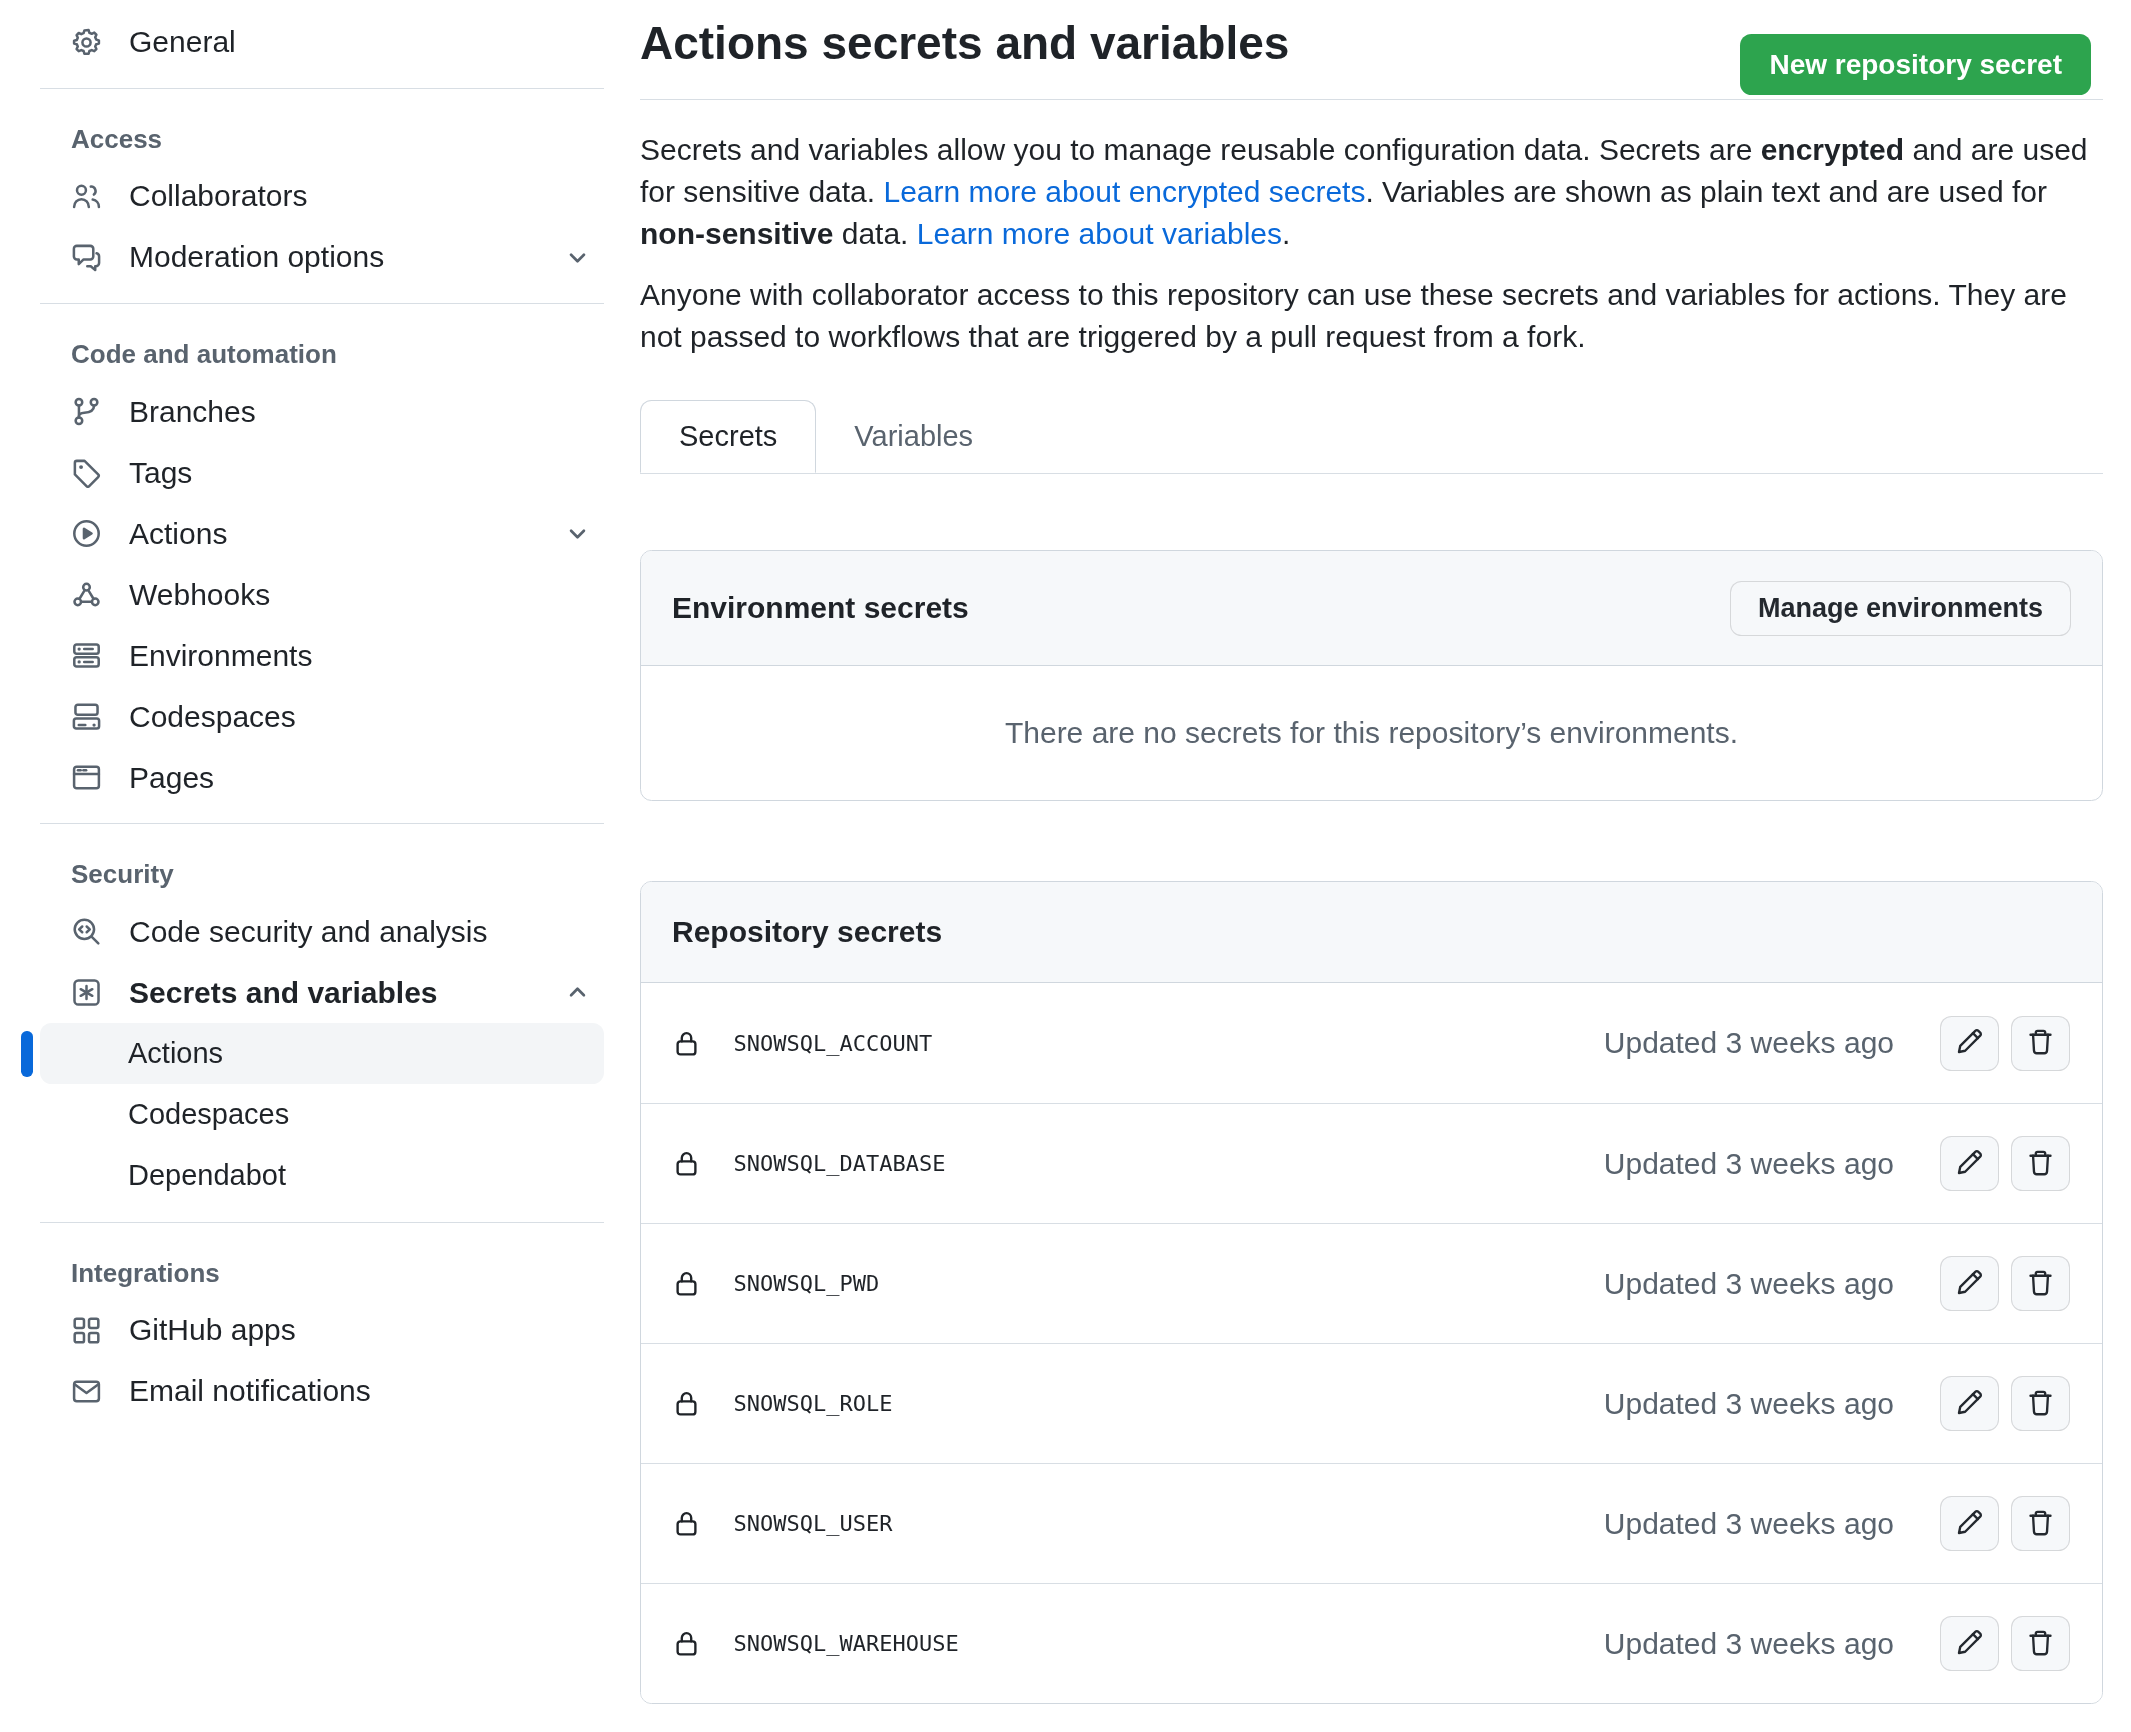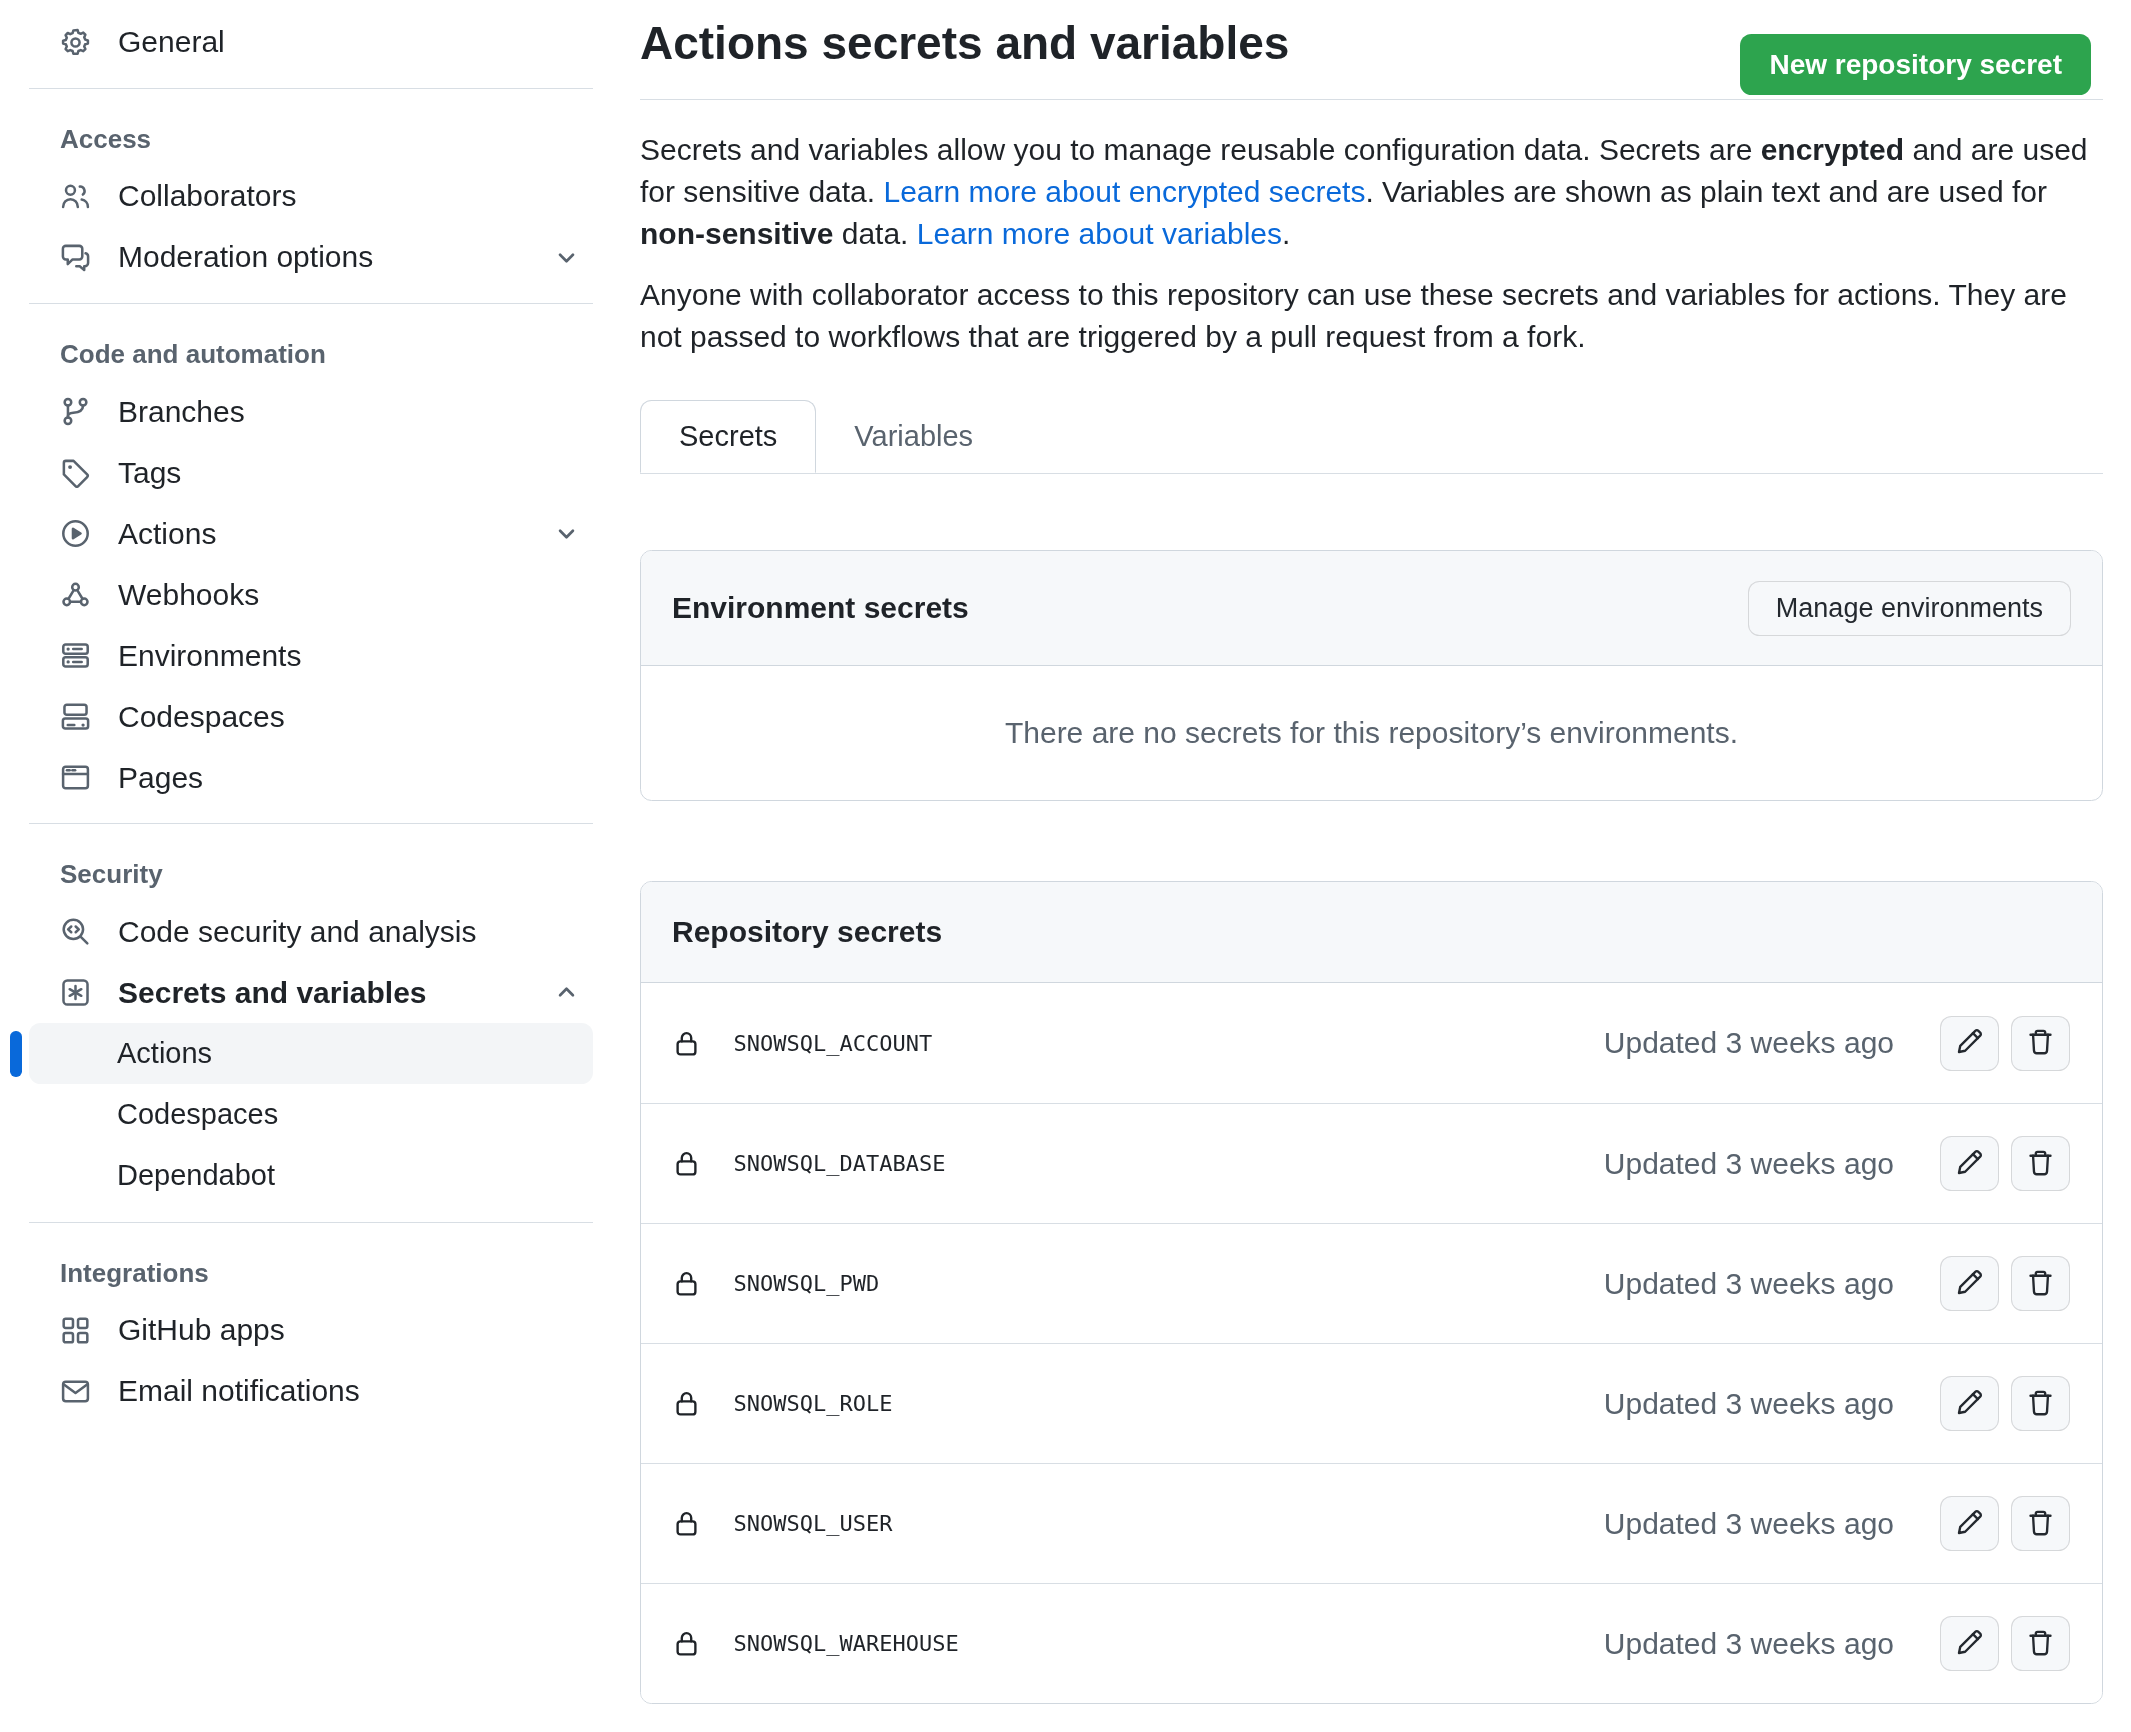--- a/index.html
+++ b/index.html
@@ -7,21 +7,21 @@
     --link:#0969da;
     --accent:#0969da;
   }
   *{box-sizing:border-box}
   html,body{margin:0;padding:0;background:#fff}
   body{
     width:2132px;height:1732px;position:relative;overflow:hidden;
     font-family:"Liberation Sans",sans-serif;color:#1F2328;
   }
   
-  .sidebar{position:absolute;top:11.5px;left:29px;width:564px}
+  .sidebar{position:absolute;top:11.5px;left:40px;width:564px}
   .side-divider{border-top:1.9px solid #d8dee4;margin-top:15.3px}
   .side-header{height:54px;line-height:54px;margin-top:23px;padding-left:31px;
     font-size:26px;font-weight:700;color:#59636e}
   .nav-item{position:relative;display:flex;align-items:center;height:61px;
     border-radius:11.5px;padding-left:31px;cursor:pointer}
   .nav-item .ico{width:31px;height:31px;margin-right:27px;color:#59636e;flex:none;display:flex}
   .nav-item .ico svg{width:31px;height:31px}
   .nav-item .lbl{font-size:30px;color:#1F2328;white-space:nowrap}
   .nav-item.bold .lbl{font-weight:700}
   .nav-item .chev{position:absolute;right:13.4px;width:27px;height:27px;color:#59636e;display:flex}
@@ -51,21 +51,21 @@
     margin-bottom:-1.9px;color:#1F2328}
   
   .panel{border:1.9px solid #d0d7de;border-radius:11.5px;overflow:hidden;background:#fff}
   .env-panel{margin-top:76px}
   .repo-panel{margin-top:80px}
   .panel-header{display:flex;align-items:center;background:#f6f8fa;
     border-bottom:1.9px solid #d0d7de;padding:0 31px;height:115px}
   .panel-header.small{height:101px}
   .panel-title{font-size:30px;font-weight:700;color:#1F2328}
   .manage-btn{margin-left:auto;height:55px;padding:0 27px;background:#f6f8fa;
-    border:1.9px solid rgba(31,35,40,0.15);border-radius:11.5px;font-size:27px;font-weight:400;
+    border:1.9px solid rgba(31,35,40,0.15);border-radius:11.5px;font-size:27px;font-weight:700;
     color:#24292f;font-family:inherit;cursor:pointer}
   .empty-body{height:134px;display:flex;align-items:center;justify-content:center;
     font-size:30px;color:#59636e}
   
   .secret-row{display:flex;align-items:center;height:120px;padding:0 32.5px 0 31px;
     border-top:1.9px solid #d8dee4;background:#fff}
   .secret-row:first-child{border-top:none}
   .secret-row .lock{width:29px;height:29px;color:#1F2328;flex:none;display:flex}
   .secret-row .lock svg{width:29px;height:29px}
   .secret-name{margin-left:32.5px;font-family:"DejaVu Sans Mono",monospace;font-size:22px;color:#1F2328}

